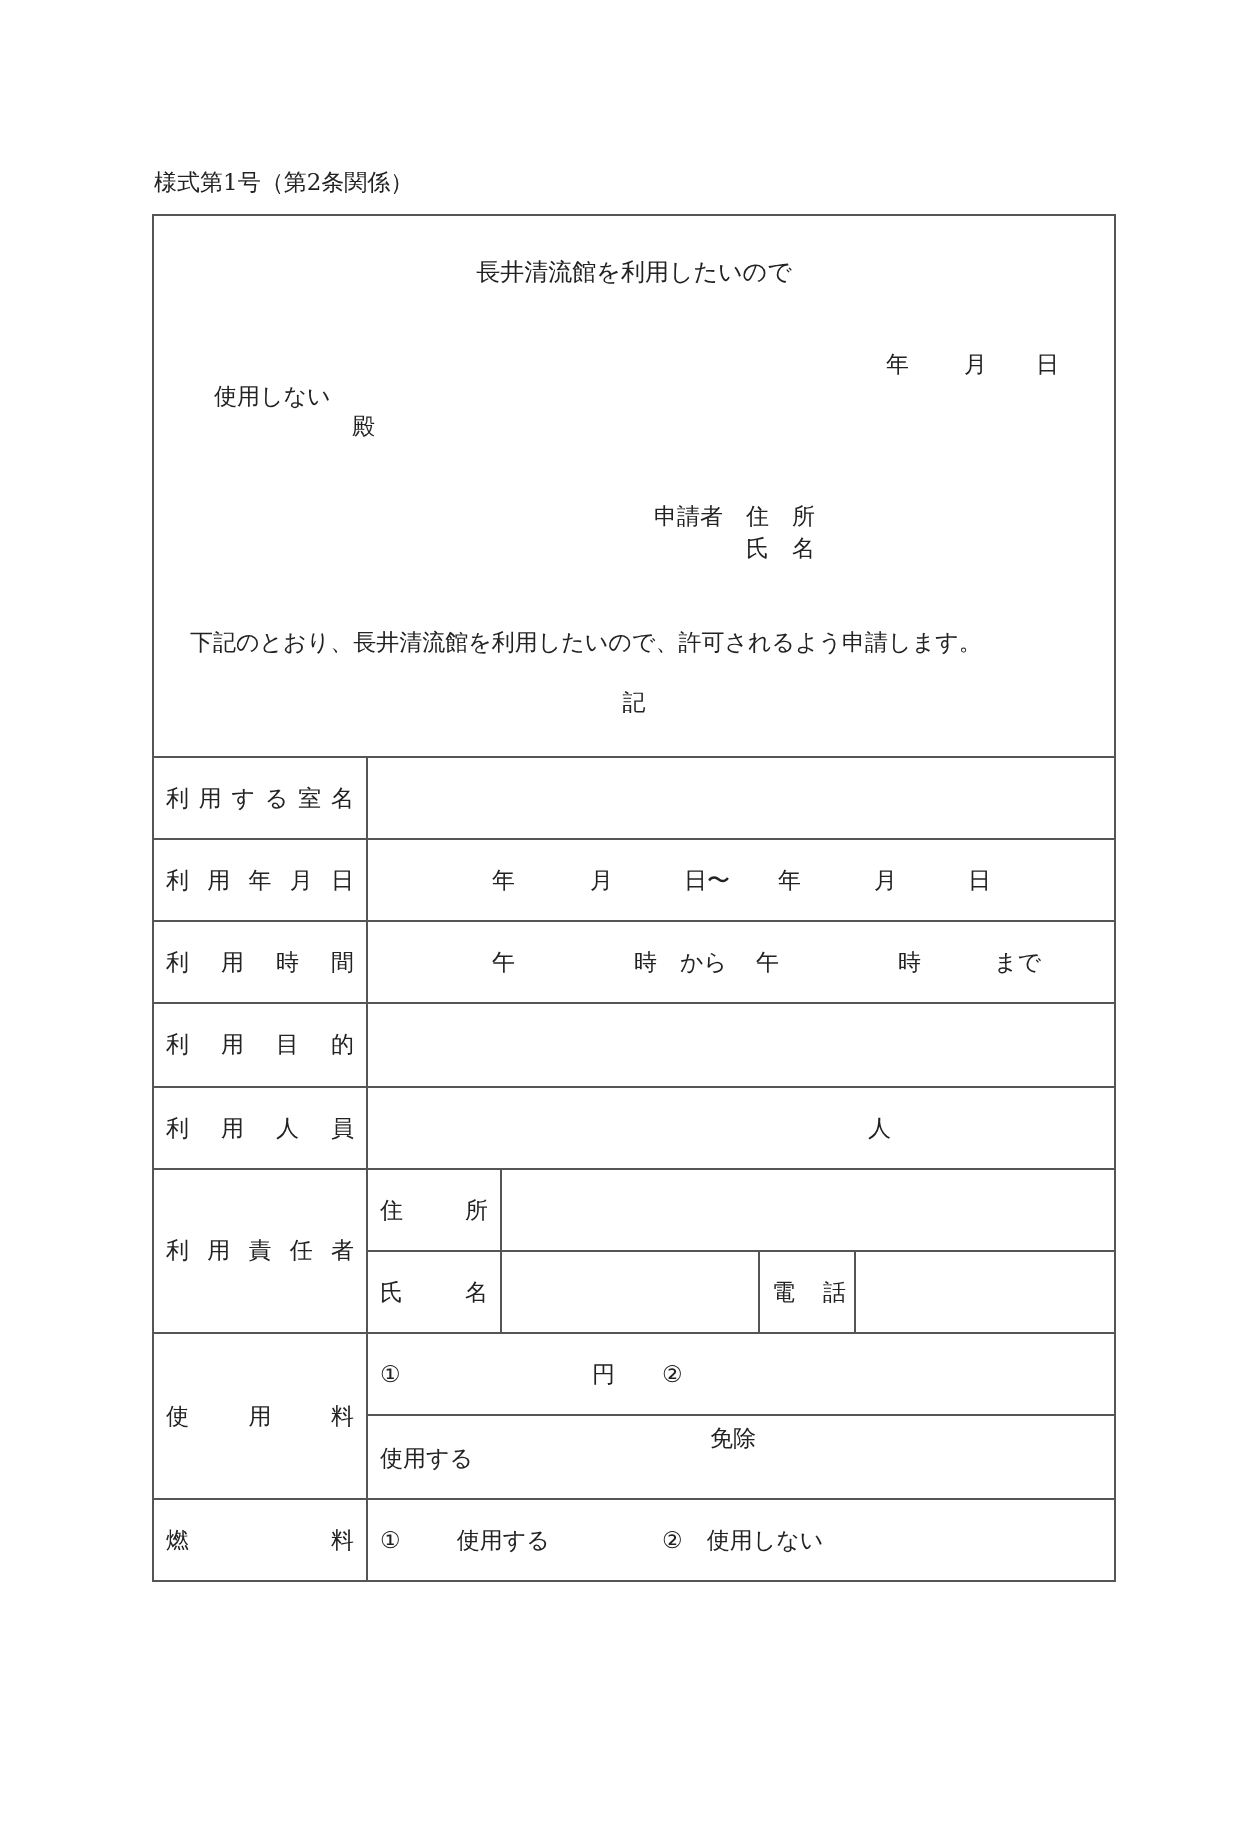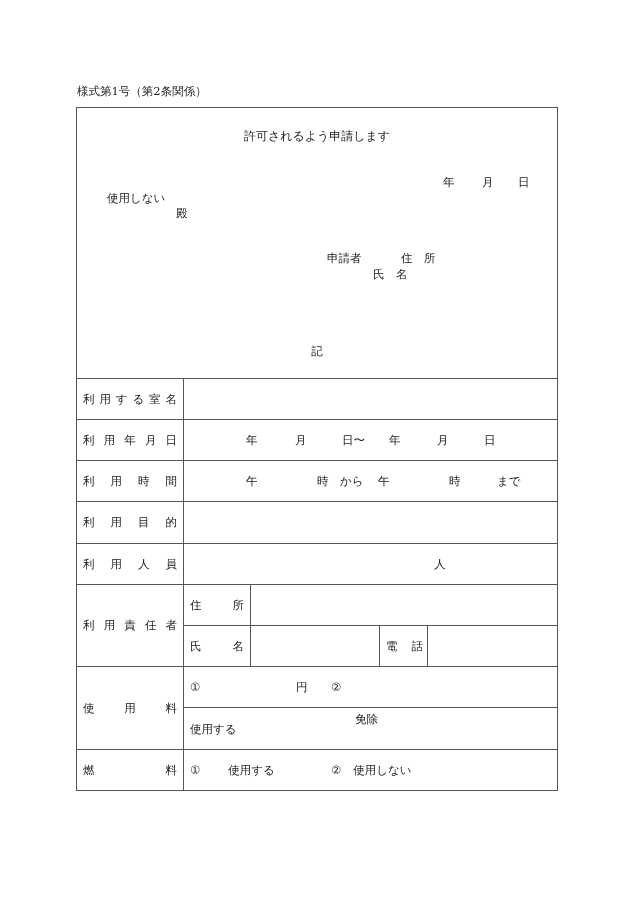--- a/index.html
+++ b/index.html
@@ -16,33 +16,34 @@
   .cell-text { position:absolute; white-space:nowrap; }
   .spread { display:flex; justify-content:space-between; position:absolute; }
 </style>
 </head>
 <body>
 
 <div class="abs form-label">様式第1号（第2条関係）</div>
 
 <div class="frame">
 
-  <div class="cell-text" style="left:0;width:480px;text-align:center;top:20px;font-size:12px;">許可されるよう申請します</div>
+  <div class="cell-text" style="left:0;width:480px;text-align:center;top:20px;font-size:12px;">長井清流館を利用したいので</div>
 
   <div class="cell-text" style="left:366px;top:67px;">年</div>
   <div class="cell-text" style="left:405px;top:67px;">月</div>
   <div class="cell-text" style="left:441px;top:67px;">日</div>
 
   <div class="cell-text" style="left:30px;top:83px;">使用しない</div>
   <div class="cell-text" style="left:99px;top:98px;">殿</div>
 
   <div class="cell-text" style="left:250px;top:143px;">申請者</div>
-  <div class="cell-text" style="left:296px;top:143px;margin-left:28px;">住　所</div>
+  <div class="cell-text" style="left:296px;top:143px;">住　所</div>
   <div class="cell-text" style="left:296px;top:159px;">氏　名</div>
 
+  <div class="cell-text" style="left:18px;top:206px;">下記のとおり、長井清流館を利用したいので、許可されるよう申請します。</div>
   <div class="cell-text" style="left:0;width:480px;text-align:center;top:236px;">記</div>
 
   <div class="hline" style="top:270px;width:480px;"></div>
   <div class="hline" style="top:311px;width:480px;"></div>
   <div class="hline" style="top:352px;width:480px;"></div>
   <div class="hline" style="top:393px;width:480px;"></div>
   <div class="hline" style="top:435px;width:480px;"></div>
   <div class="hline" style="top:476px;width:480px;"></div>
   <div class="hline" style="top:517px;left:107px;width:373px;"></div>
   <div class="hline" style="top:558px;width:480px;"></div>

